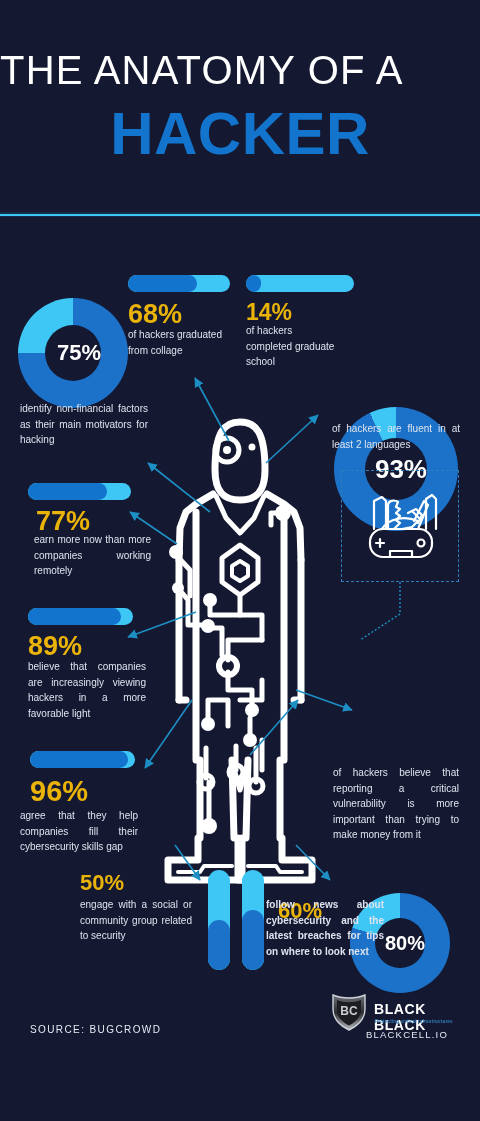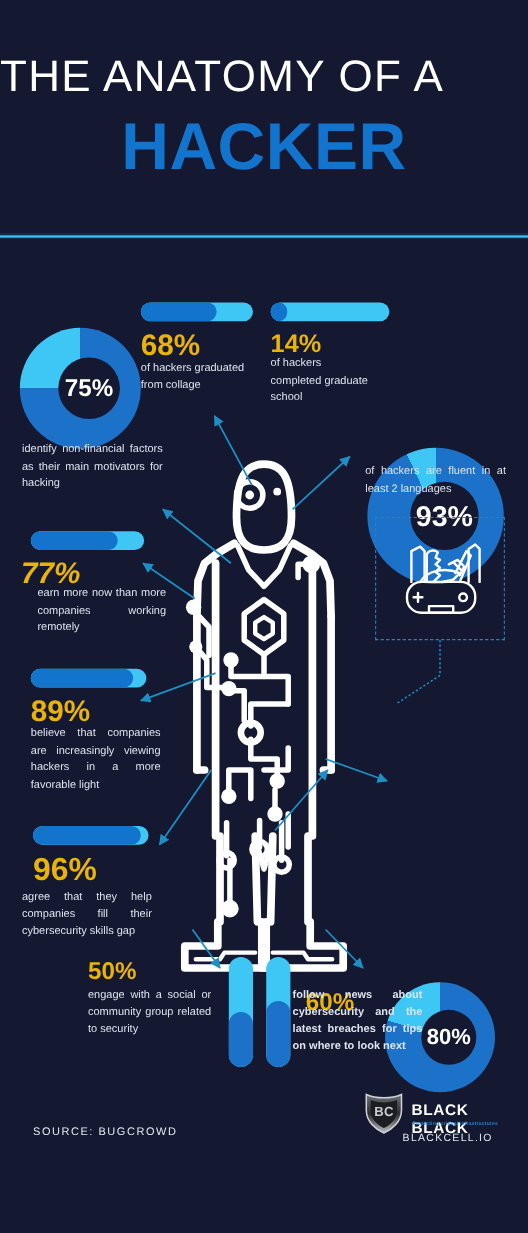--- a/index.html
+++ b/index.html
@@ -44,21 +44,21 @@
   }
   .bar > i {
     position:absolute; left:0; top:0; bottom:0; display:block;
     background:#1274cd; border-radius:9px;
   }
 
   
   .donut { position:relative; border-radius:50%; }
   .donut .hole {
     position:absolute; border-radius:50%; background:#141831;
-    display:flex; align-items:center; justify-content:center;margin-left:8px;
+    display:flex; align-items:center; justify-content:flex-end;
   }
   .donut .hole span { font-weight:700; color:#fff; }
 
   
   .vbar {
     position:absolute; width:22px; border-radius:11px;
     background:#3ec6f5; overflow:hidden;
   }
   .vbar > i { position:absolute; left:0; right:0; bottom:0; background:#1b72c8; border-radius:11px; }
 
@@ -236,41 +236,42 @@
       </g>
     </svg>
   </div>
   <svg class="arrows" width="480" height="1121" viewBox="0 0 480 1121">
     <path d="M400 582 L400 614 L360 640" stroke="#1d8fc4" stroke-width="1.4" fill="none" stroke-dasharray="2 2"></path>
   </svg>
 
   <div class="bar" style="position:absolute; left:28px; top:483px; width:103px;">
     <i style="width:77%;"></i>
   </div>
-  <div class="pct pct-lg" style="position:absolute; left:19px; top:508px;font-style:italic;">77%</div>
+  <div class="pct pct-lg" style="position:absolute; left:36px; top:508px;">77%</div>
   <div class="desc" style="position:absolute; left:28px; top:532px; width:117px;margin-left:6px;">earn more now than more companies working remotely</div>
 
   <div class="bar" style="position:absolute; left:28px; top:608px; width:105px;">
     <i style="width:89%;"></i>
   </div>
   <div class="pct pct-lg" style="position:absolute; left:28px; top:633px;">89%</div>
   <div class="desc" style="position:absolute; left:28px; top:659px; width:118px;">believe that companies are increasingly viewing hackers in a more favorable light</div>
 
   <div class="bar" style="position:absolute; left:30px; top:751px; width:105px;">
     <i style="width:93%;"></i>
   </div>
   <div class="pct" style="position:absolute; left:30px; top:777px; font-size:29px;">96%</div>
   <div class="desc" style="position:absolute; left:20px; top:808px; width:118px;">agree that they help companies fill their cybersecurity skills gap</div>
 
   <div class="donut" style="left:350px; top:659px; width:100px; height:100px;
               background:conic-gradient(#1b72c8 0deg 288deg, #3ec6f5 288deg 360deg);">
     <div class="hole" style="left:25px; top:25px; width:50px; height:50px;">
       <span style="font-size:20px;">80%</span>
     </div>
   </div>
+  <div class="desc" style="position:absolute; left:333px; top:765px; width:126px;">of hackers believe that reporting a critical vulnerability is more important than trying to make money from it</div>
 
   <div class="vbar" style="left:208px; top:870px; height:100px;">
     <i style="height:50%;"></i>
   </div>
   <div class="pct" style="position:absolute; left:80px; top:872px; font-size:22px;">50%</div>
   <div class="desc" style="position:absolute; left:80px; top:897px; width:112px;">engage with a social or community group related to security</div>
 
   <div class="vbar" style="left:242px; top:870px; height:100px;">
     <i style="height:60%;"></i>
   </div>

